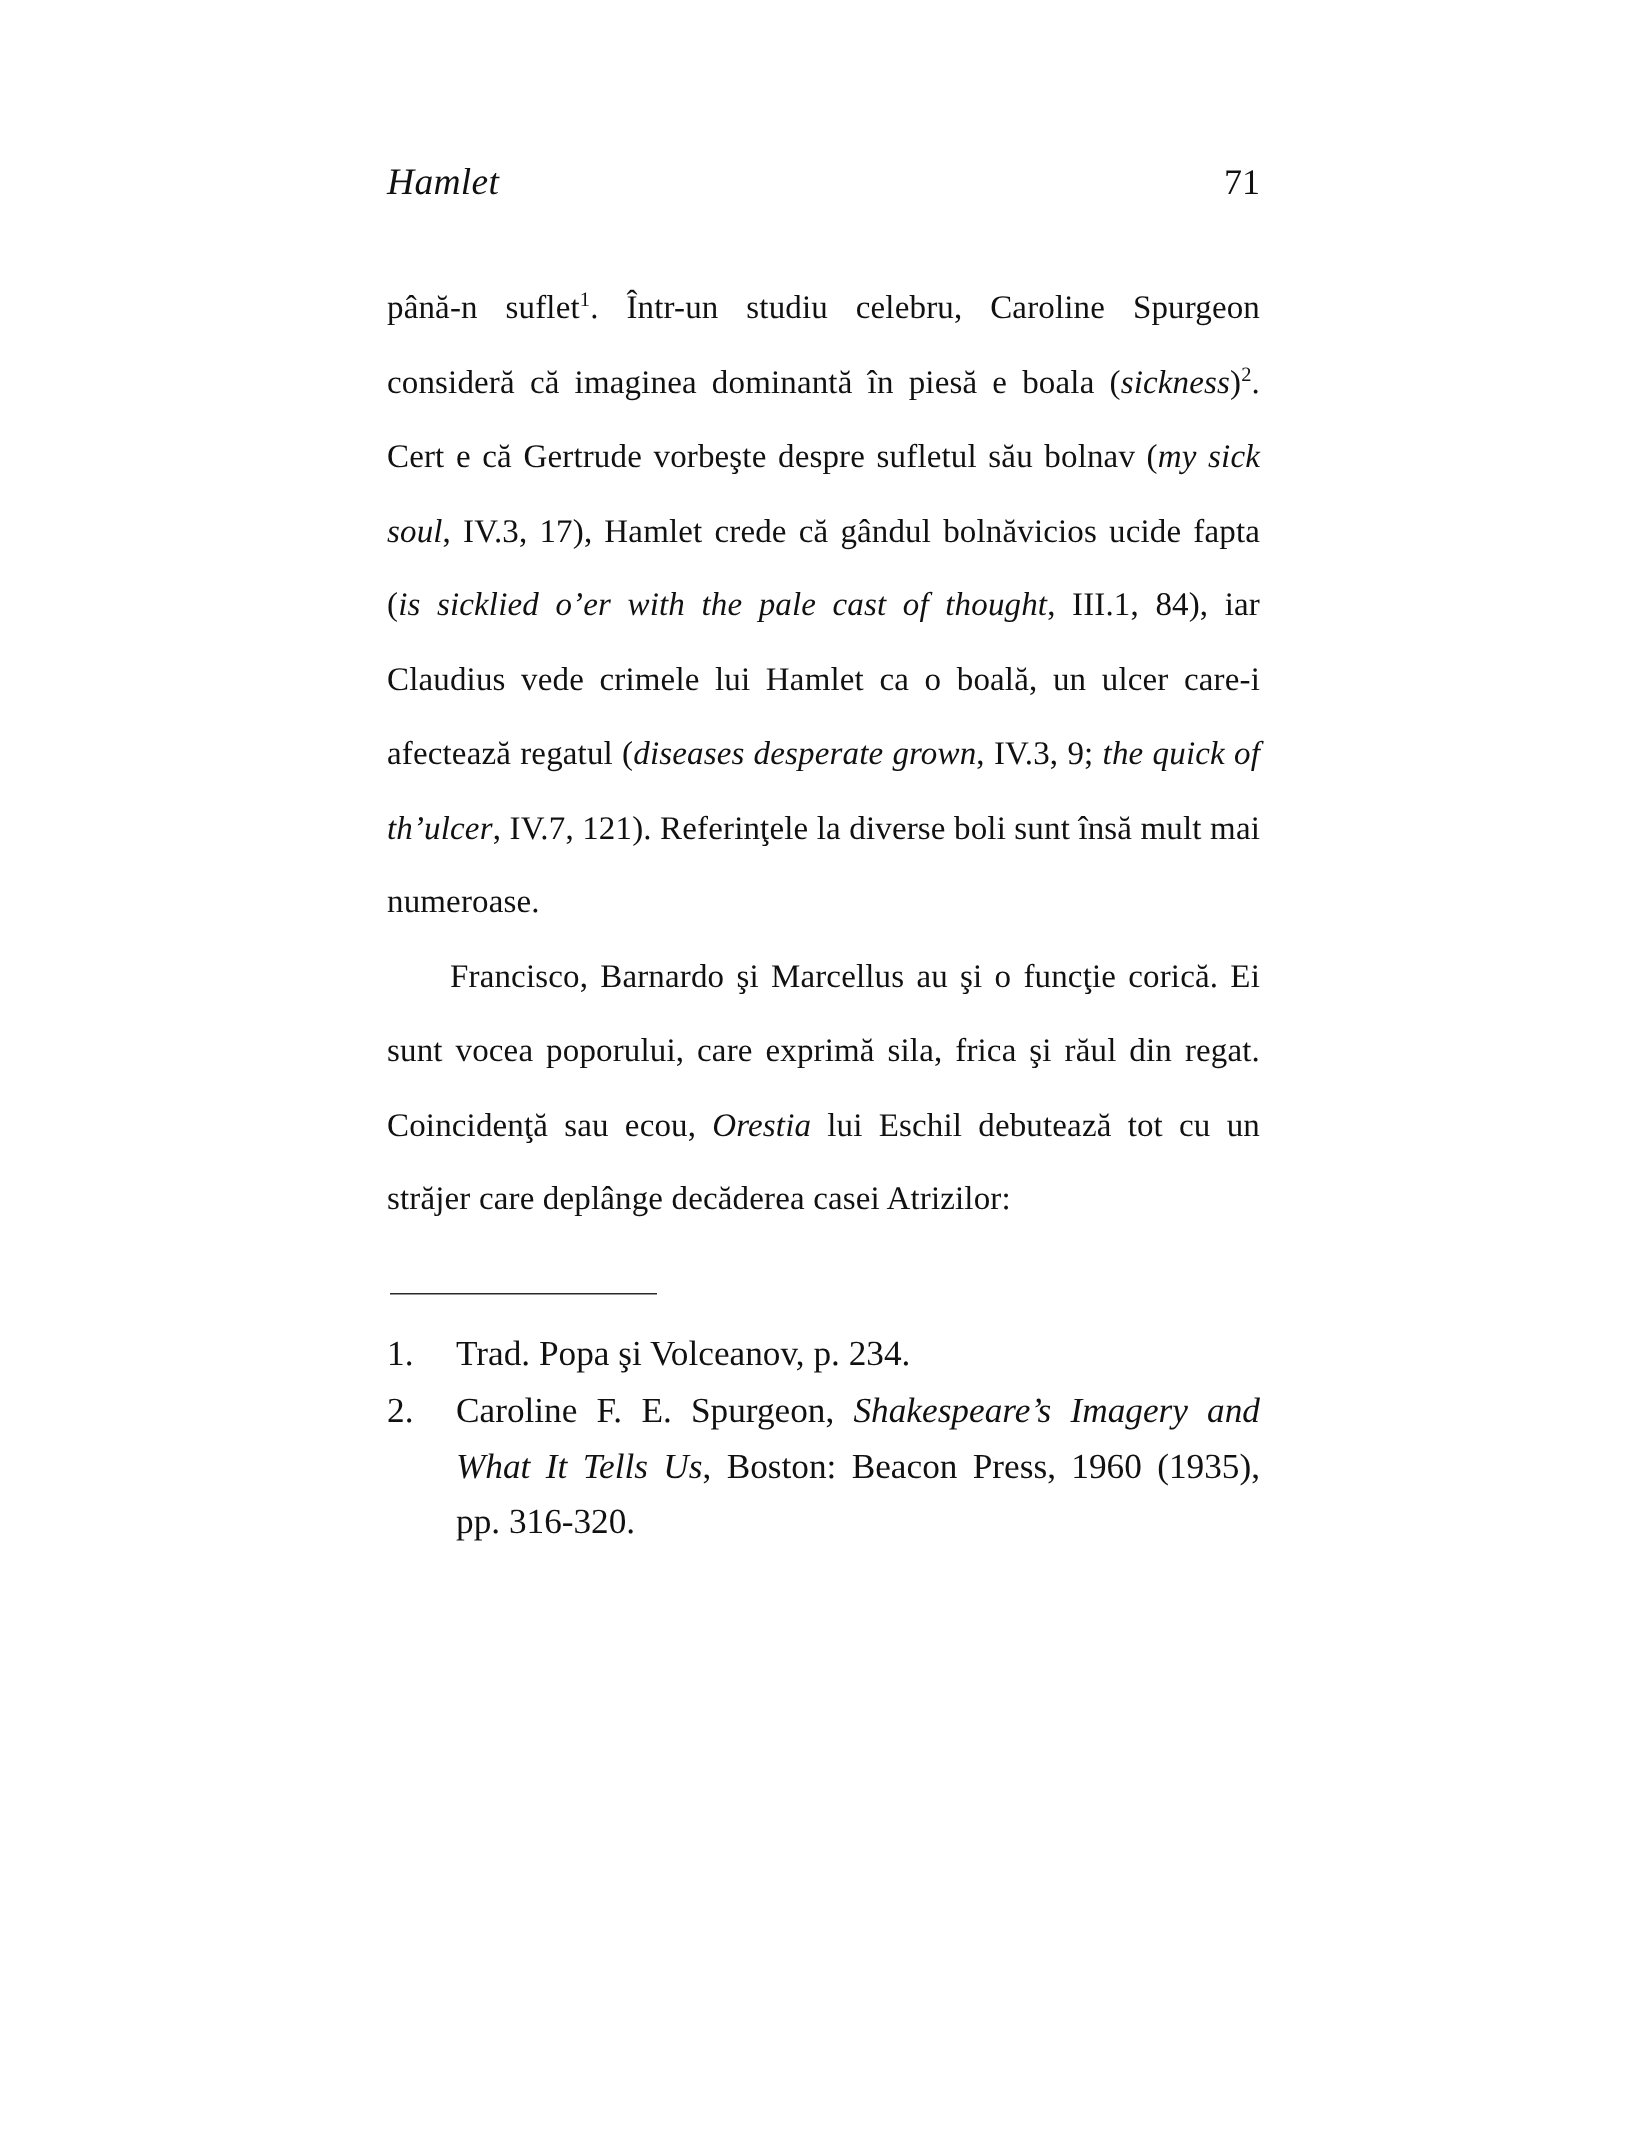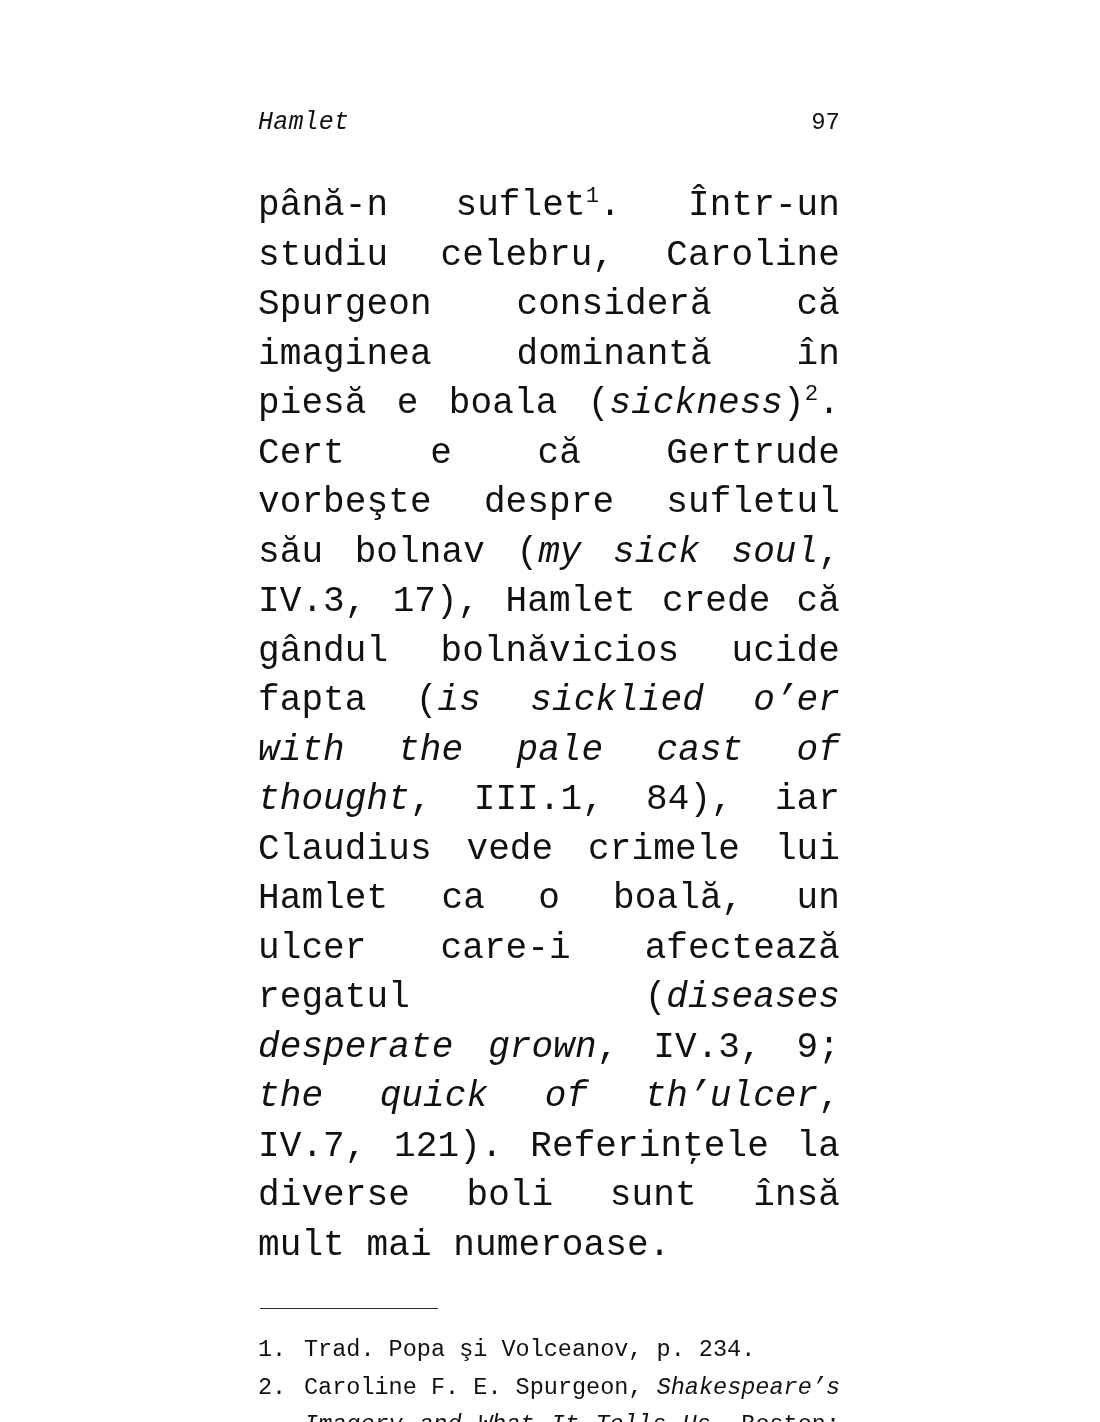--- a/index.html
+++ b/index.html
@@ -15,21 +15,20 @@
     position: relative;
     overflow: hidden;
   }
   .page {
     position: absolute;
     left: 0;
     top: 0;
     width: 916px;
     height: 1422px;
     background: #ffffff;
-    font-family: Liberation Mono, monospace;
   }
   .content {
     position: absolute;
     left: 258px;
     top: 108px;
     width: 582px;
   }
   
   .runhead {
     display: flex;
@@ -42,21 +41,21 @@
     font-style: italic;
     letter-spacing: 0.2px;
   }
   .runhead .folio {
     font-style: normal;
     font-size: 24px;
   }
   
   .body-text p {
     margin: 0;
-    font-size: 36px;
+    font-size: 22px;
     line-height: 49.5px;
     text-align: justify;
     text-justify: inter-word;
     letter-spacing: 0.1px;
   }
   .body-text p.indent {
     text-indent: 42px;
   }
   .body-text em {
     font-style: italic;
@@ -98,25 +97,26 @@
   }
 </style>
 </head>
 <body>
 
 <div class="page">
   <div class="content">
 
     <div class="runhead">
       <span class="title">Hamlet</span>
-      <span class="folio">97</span>
+      <span class="folio">71</span>
     </div>
 
     <div class="body-text">
       <p>până-n suflet<sup>1</sup>. Într-un studiu celebru, Caroline Spurgeon consideră că imaginea dominantă în piesă e boala (<em>sickness</em>)<sup>2</sup>. Cert e că Gertrude vorbeşte despre sufletul său bolnav (<em>my sick soul</em>, IV.3, 17), Hamlet crede că gândul bolnăvicios ucide fapta (<em>is sicklied o’er with the pale cast of thought</em>, III.1, 84), iar Claudius vede crimele lui Hamlet ca o boală, un ulcer care-i afectează regatul (<em>diseases desperate grown</em>, IV.3, 9; <em>the quick of th’ulcer</em>, IV.7, 121). Referinţele la diverse boli sunt însă mult mai numeroase.</p>
+      <p class="indent">Francisco, Barnardo şi Marcellus au şi o funcţie corică. Ei sunt vocea poporului, care exprimă sila, frica şi răul din regat. Coincidenţă sau ecou, <em>Orestia</em> lui Eschil debutează tot cu un străjer care deplânge decăderea casei Atrizilor:</p>
     </div>
 
     <div class="fn-rule"></div>
 
     <div class="footnotes">
       <div class="fn">
         <span class="num">1.</span>
         <span class="txt">Trad. Popa şi Volceanov, p. 234.</span>
       </div>
       <div class="fn">

